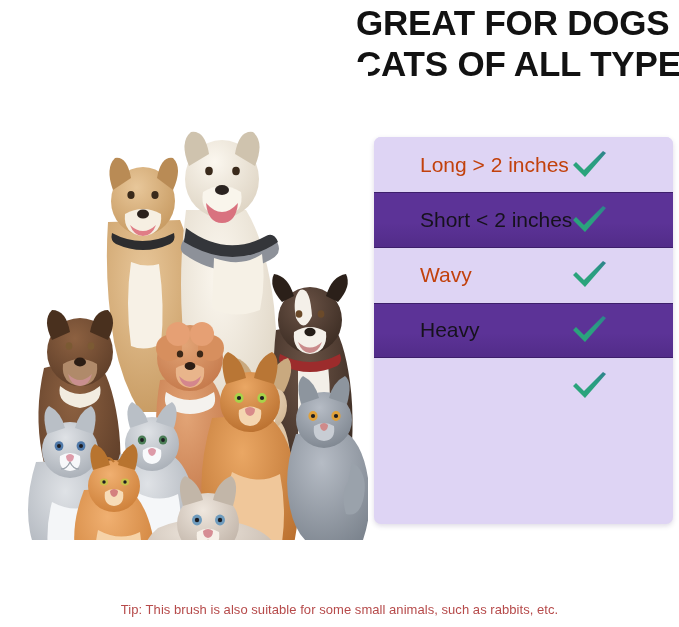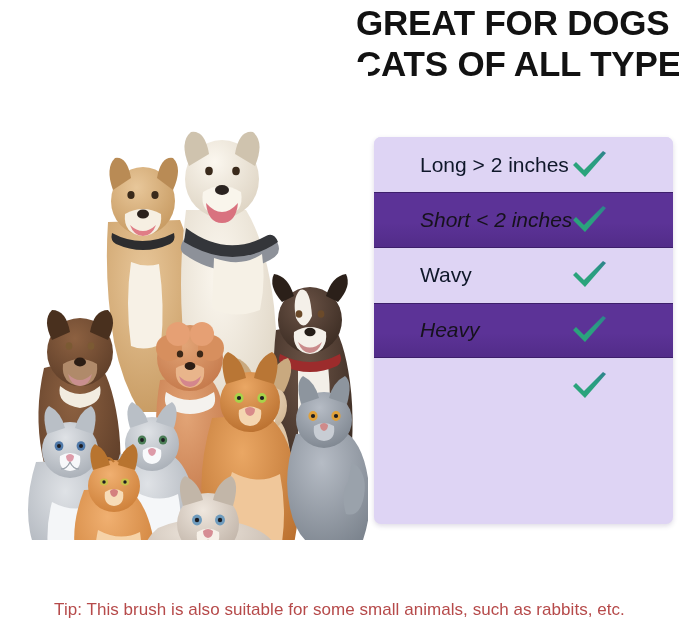--- a/index.html
+++ b/index.html
@@ -71,46 +71,45 @@
   .feature-row.dark {
     background: linear-gradient(180deg, #5c3397 0%, #5c3397 55%, #522c89 100%);
     border-top: 1px solid #3d1f6b;
     border-bottom: 1px solid #3d1f6b;
   }
   .feature-label {
     position: absolute;
     left: 46px;
     font-size: 21px;
     line-height: 24px;
-    color: #0f172a;
+    color: #c2410c;
     white-space: nowrap;
   }
   .feature-row.dark .feature-label {
     color: #16121c;
-    font-style: italic;
   }
   .check-wrap {
     position: absolute;
     left: 196px;
     width: 46px;
     height: 36px;
     display: flex;
     align-items: center;
     justify-content: flex-start;
   }
   .check-wrap svg { display: block; }
 
   
   .tip {
     position: absolute;
     left: 0;
     right: 0;
     top: 600px;
     text-align: center;
-    font-size: 17px;
+    font-size: 13px;
     line-height: 20px;
     color: #b64a4a;
     letter-spacing: 0.05px;
   }
 </style>
 </head>
 <body>
 
 <div class="page">
 

